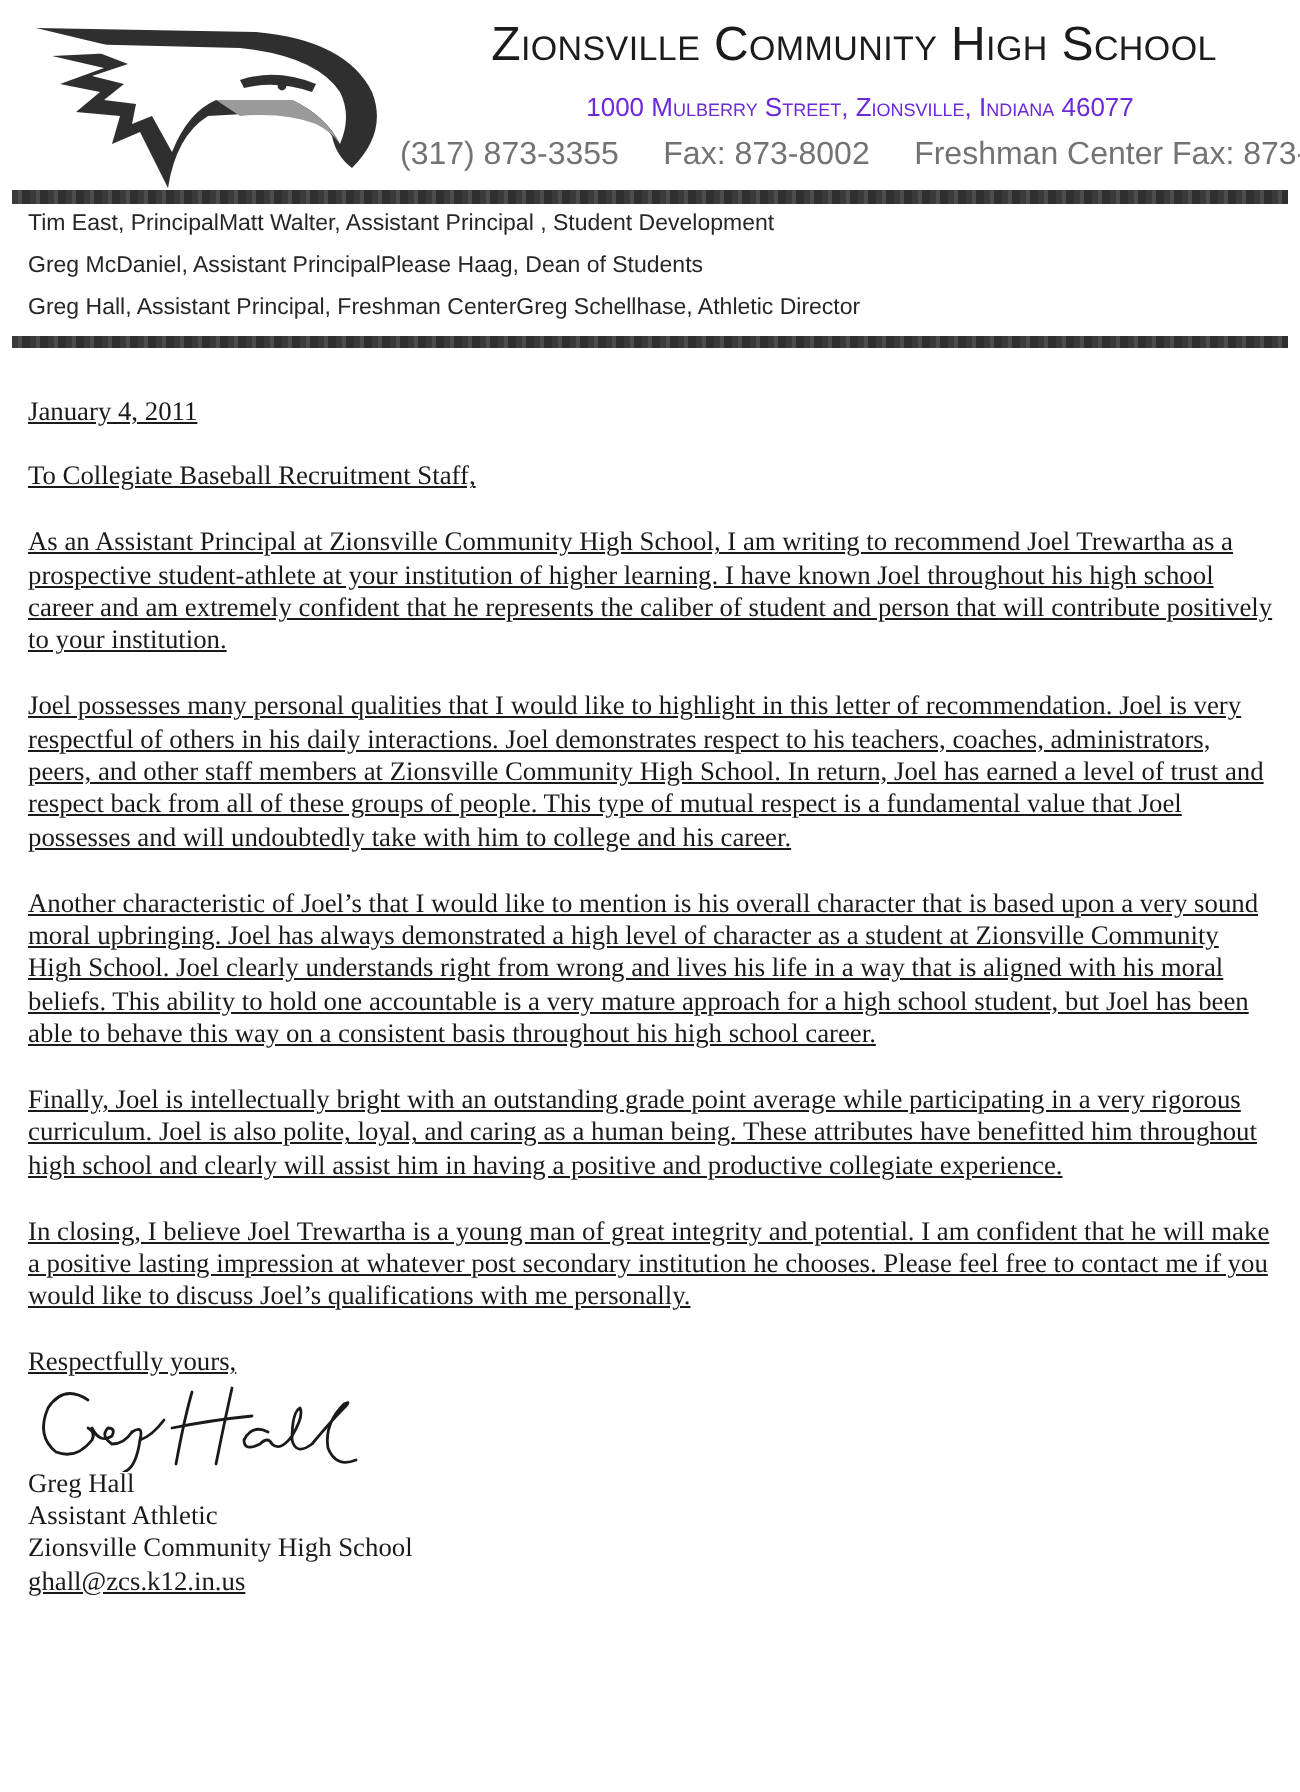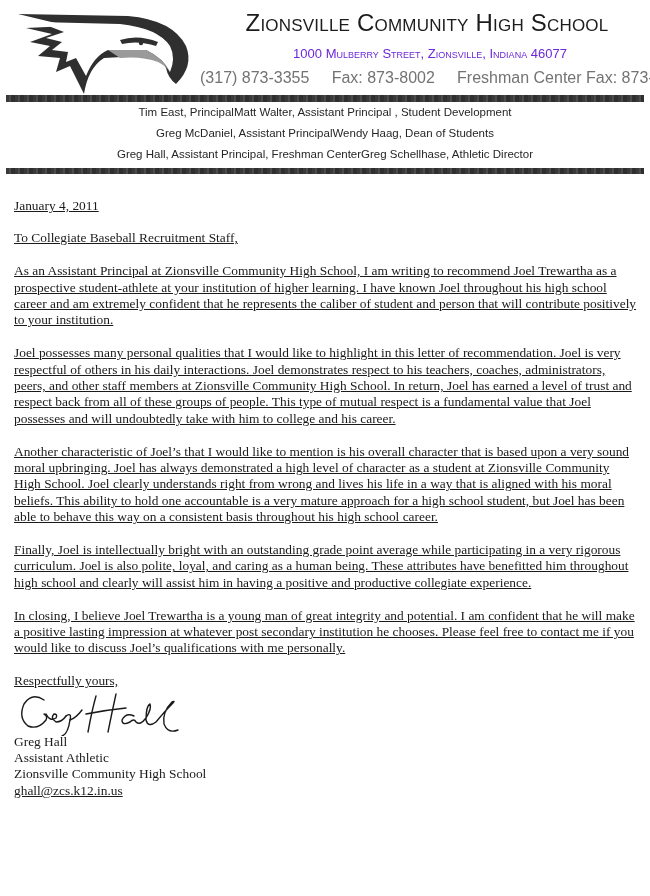--- a/index.html
+++ b/index.html
@@ -25,21 +25,21 @@
     position: absolute; left: 6px; width: 638px; height: 7px; background: #3c3c3c;
     background-image: repeating-linear-gradient(90deg, #3a3a3a 0 3px, #4c4c4c 3px 5px, #2f2f2f 5px 9px);
   }
   .rule-top { top: 95px; }
   .rule-bottom { top: 168px; height: 6px; }
 
   .staff {
     position: absolute; left: 14px; top: 104px; width: 622px;
     font-family: "Liberation Sans", sans-serif; font-size: 11.5px; color: #262626;
   }
-  .staff-row { display: flex; justify-content: center; height: 21px; line-height: 17px; }
+  .staff-row { display: flex; justify-content: flex-start; height: 21px; line-height: 17px; }
 
   .letter {
     position: absolute; left: 14px; top: 198px; width: 625px;
     font-family: "Liberation Serif", serif; font-size: 13.4px; line-height: 16.4px; color: #1a1a1a;
   }
   .letter p { margin: 0 0 16.4px 0; text-decoration: underline; }
   .date { margin-bottom: 16px !important; }
 
   .closing { margin-bottom: 0 !important; }
   .signature { height: 44px; position: relative; margin-left: 2px; }
@@ -66,21 +66,21 @@
 
 <div class="rule-thick rule-top"></div>
 
 <div class="staff">
   <div class="staff-row">
     <span>Tim East, Principal</span>
     <span>Matt Walter, Assistant Principal , Student Development</span>
   </div>
   <div class="staff-row">
     <span>Greg McDaniel, Assistant Principal</span>
-    <span>Wendy Haag, Dean of Students</span>
+    <span>Please Haag, Dean of Students</span>
   </div>
   <div class="staff-row">
     <span>Greg Hall, Assistant Principal, Freshman Center</span>
     <span>Greg Schellhase, Athletic Director</span>
   </div>
 </div>
 
 <div class="rule-thick rule-bottom"></div>
 
 <div class="letter">

